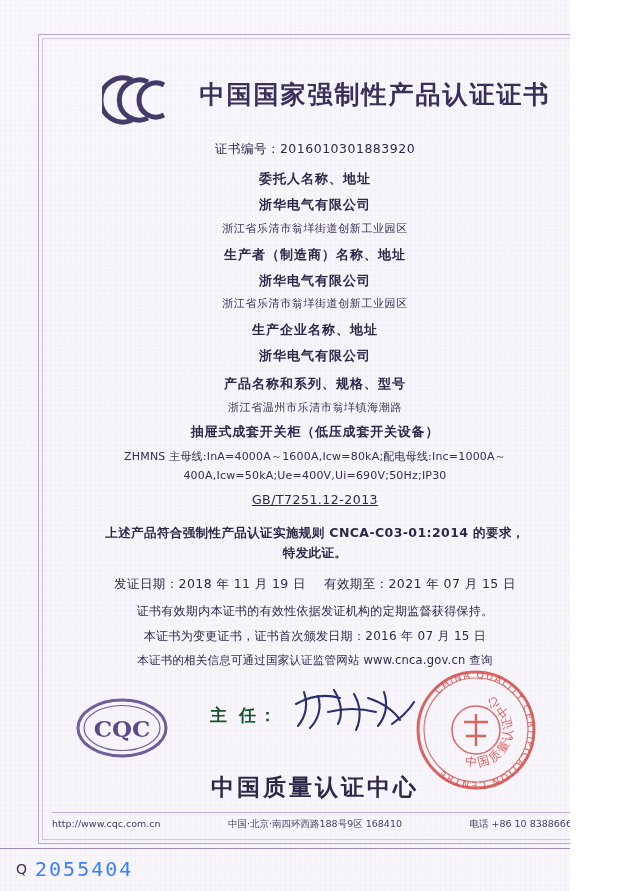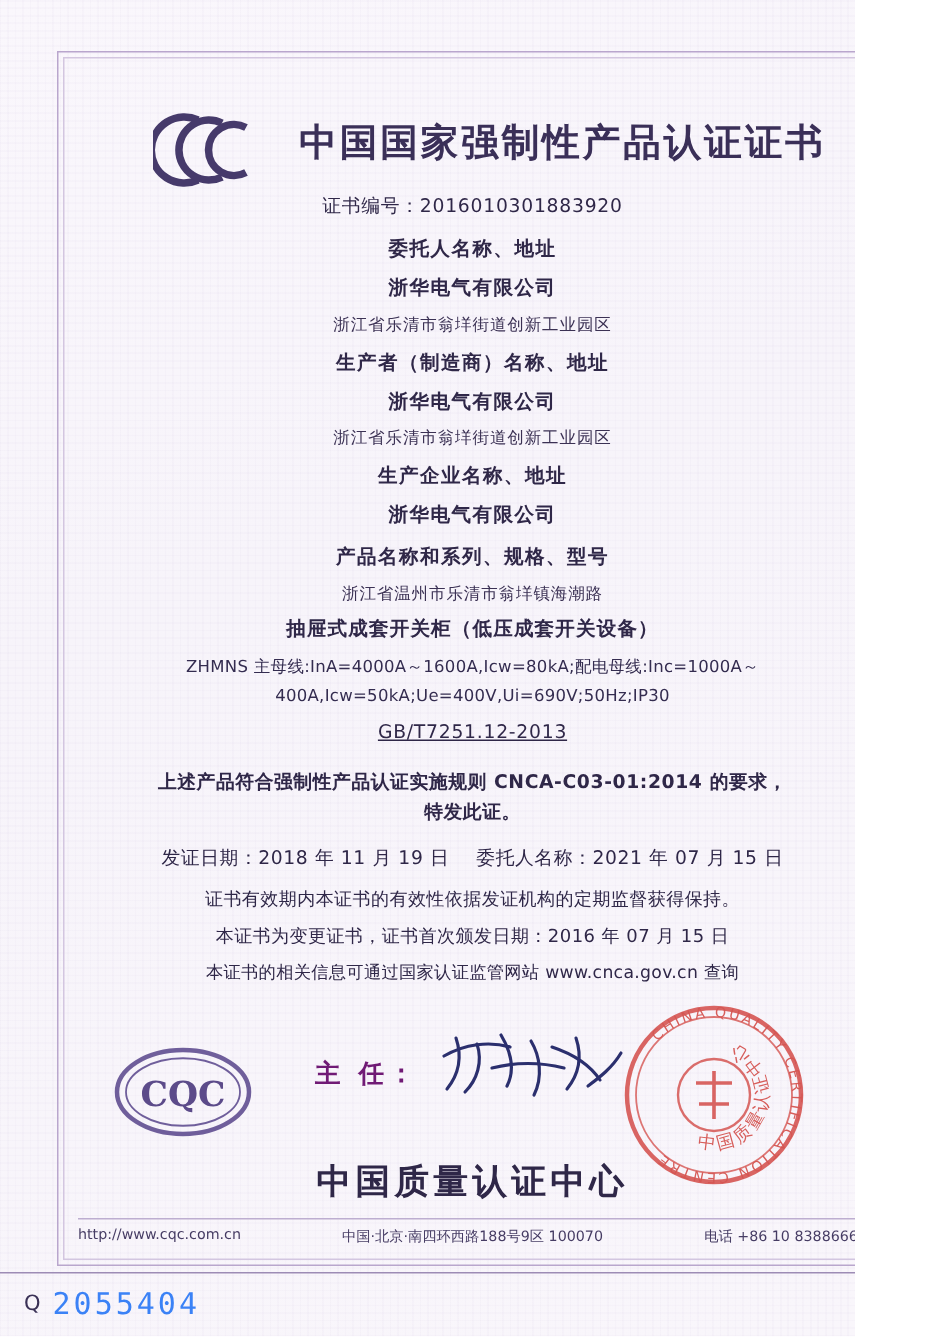--- a/index.html
+++ b/index.html
@@ -64,21 +64,21 @@
     font-size: 25px;
     font-weight: bold;
     letter-spacing: 2px;
     color: #3a2f58;
   }
 
   
   .content {
     position: absolute;
     left: 60px;
-    top: 124px;
+    top: 136px;
     width: 510px;
     text-align: center;
     color: #2f2748;
     font-family: "DejaVu Sans", "Liberation Sans", sans-serif;
   }
   .row { line-height: 1.45; }
   .cert-no {
     font-size: 12.5px;
     letter-spacing: 0.5px;
     margin-top: 4px;
@@ -174,21 +174,21 @@
     height: 64px;
   }
   .director-label {
     position: absolute;
     left: 150px;
     top: 36px;
     font-family: "DejaVu Sans", "Liberation Sans", sans-serif;
     font-size: 17px;
     font-weight: bold;
     letter-spacing: 3px;
-    color: #701a75;
+    color: #14532d;
   }
   .signature {
     position: absolute;
     left: 228px;
     top: 10px;
     width: 130px;
     height: 64px;
   }
   .red-seal {
     position: absolute;
@@ -303,21 +303,21 @@
     <div class="row spec-line2">400A,Icw=50kA;Ue=400V,Ui=690V;50Hz;IP30</div>
 
     <div class="row std-value">GB/T7251.12-2013</div>
 
     <div class="row statement">
       <span>上述产品符合强制性产品认证实施规则 CNCA-C03-01:2014 的要求，</span>
       <span class="l2">特发此证。</span>
     </div>
 
     <div class="row dates">
-      <span>发证日期：</span><span>2018 年 11 月 19 日</span><span class="gap"></span><span>委托人名称：</span><span>2021 年 07 月 15 日</span>
+      <span>发证日期：</span><span>2018 年 11 月 19 日</span><span class="gap"></span><span>有效期至：</span><span>2021 年 07 月 15 日</span>
     </div>
 
     <div class="row note">证书有效期内本证书的有效性依据发证机构的定期监督获得保持。</div>
     <div class="row note2">
       <span>本证书为变更证书，证书首次颁发日期：</span><span>2016 年 07 月 15 日</span>
     </div>
     <div class="row note3">本证书的相关信息可通过国家认证监管网站 www.cnca.gov.cn 查询</div>
   </div>
 
   <div class="sig-area">
@@ -366,21 +366,21 @@
           <path d="M56 60 L80 60 M68 52 L68 84 M58 74 L78 74"></path>
         </g>
       </svg>
     </div>
   </div>
 
   <div class="footer-org">中国质量认证中心</div>
   <div class="footer-rule"></div>
   <div class="footer-line">
     <span class="footer-left">http://www.cqc.com.cn</span>
-    <span class="footer-center">中国·北京·南四环西路188号9区  100070</span>
+    <span class="footer-center">中国·北京·南四环西路188号9区  168410</span>
     <span class="footer-right">电话 +86 10 83886666</span>
   </div>
 
   <div class="bottom-rule"></div>
   <div class="serial">
     <span class="serial-q">Q</span>
     <span class="serial-num">2055404</span>
   </div>
 </div>
 

